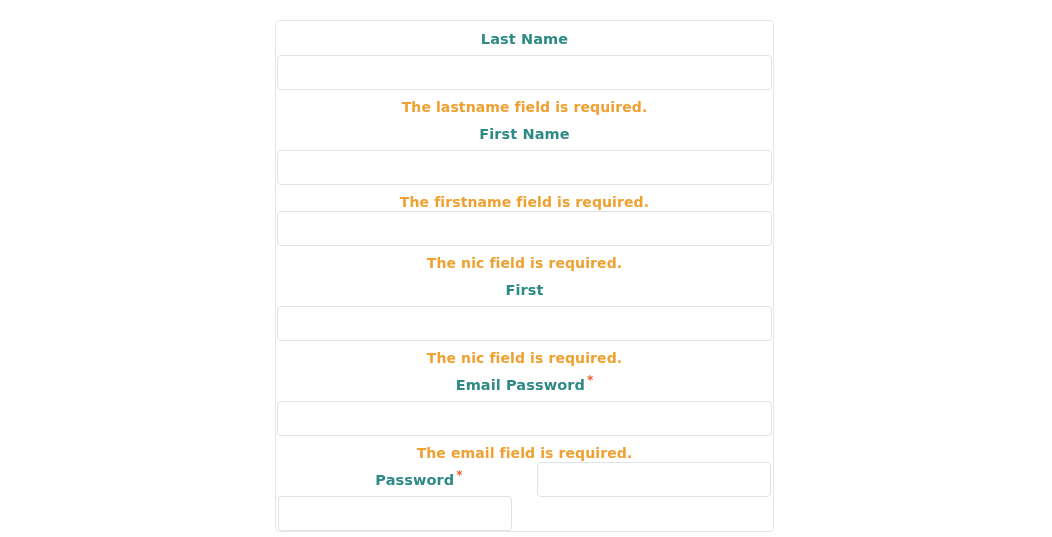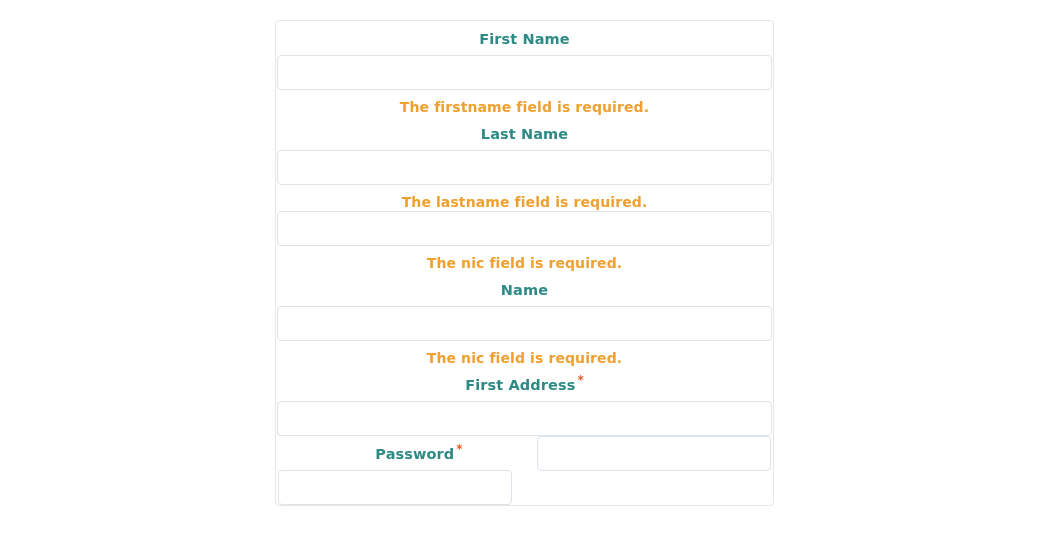--- a/index.html
+++ b/index.html
@@ -106,45 +106,46 @@
   }
 </style>
 </head>
 <body>
 
 <div class="page">
 
   <div class="form-card">
 
     <div class="field-row">
+      <label class="field-label"><span>Last Name</span></label>
+      <input class="field-input" type="text" value="" style="">
+      <span class="field-error">The lastname field is required.</span>
+    </div>
+
+    <div class="field-row">
       <label class="field-label"><span>First Name</span></label>
       <input class="field-input" type="text" value="" style="">
       <span class="field-error">The firstname field is required.</span>
-    </div>
-
-    <div class="field-row">
-      <label class="field-label"><span>Last Name</span></label>
-      <input class="field-input" type="text" value="" style="">
-      <span class="field-error">The lastname field is required.</span>
     </div>
 
     <div class="field-row">
       <input class="field-input" type="text" value="" style="">
       <span class="field-error">The nic field is required.</span>
     </div>
 
     <div class="field-row">
-      <label class="field-label"><span>Name</span></label>
+      <label class="field-label"><span>First</span></label>
       <input class="field-input" type="text" value="" style="">
       <span class="field-error">The nic field is required.</span>
     </div>
 
     <div class="field-row">
-      <label class="field-label"><span>First Address</span><span class="req-star">*</span></label>
+      <label class="field-label"><span>Email Password</span><span class="req-star">*</span></label>
       <input class="field-input" type="text" value="" style="">
+      <span class="field-error">The email field is required.</span>
     </div>
 
     <div class="pair-row">
 
       <div class="pair-col">
         <label class="field-label"><span>Password</span><span class="req-star">*</span></label>
         <input class="field-input" type="password" value="" style="">
 
       </div>
 

